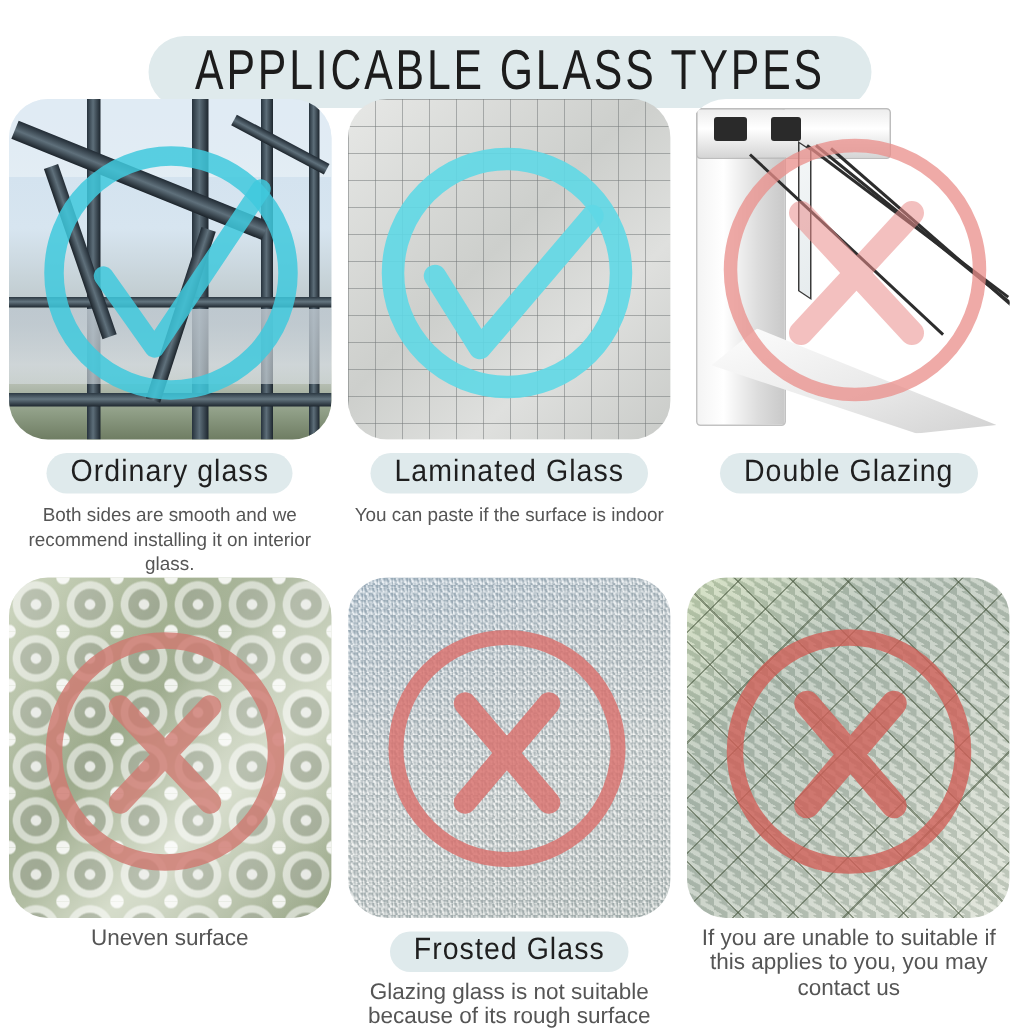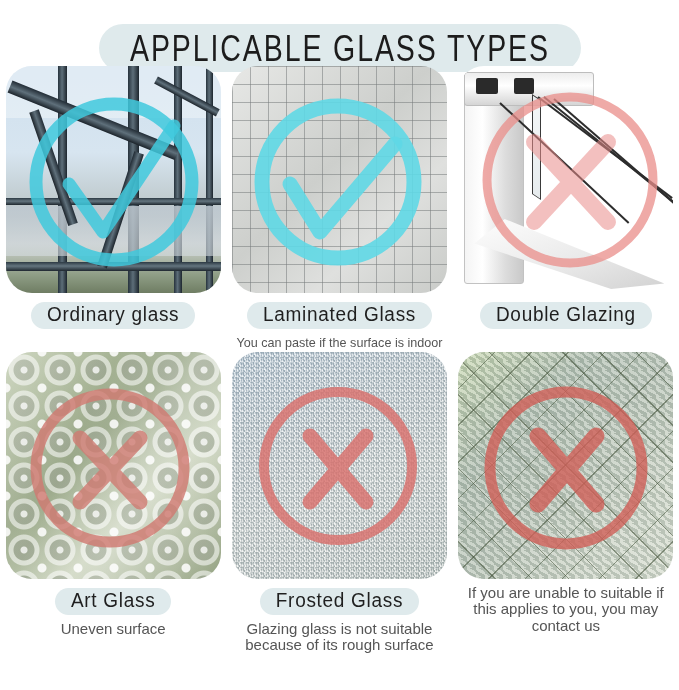--- a/index.html
+++ b/index.html
@@ -237,20 +237,21 @@
       <div class="mark">
         <svg viewBox="0 0 215 227" preserveAspectRatio="none" aria-hidden="true">
           <circle cx="108" cy="116" r="78" fill="none" stroke="#3fc9dd" stroke-width="13" opacity="0.85"></circle>
           <path d="M63 118 L97 166 L168 60" fill="none" stroke="#3fc9dd" stroke-width="13" stroke-linecap="round" stroke-linejoin="round" opacity="0.85"></path>
         </svg>
       </div>
     </div>
     <div class="label-pill">
       <span class="label-text">Ordinary glass</span>
     </div>
+    <div class="desc">Both sides are smooth and we recommend installing it on interior glass.</div>
   </div>
 
   <div class="cell">
     <div class="tile t-laminated">
       <div class="mark">
         <svg viewBox="0 0 215 227" preserveAspectRatio="none" aria-hidden="true">
           <circle cx="106" cy="116" r="76" fill="none" stroke="#5fd8e6" stroke-width="15" opacity="0.9"></circle>
           <path d="M58 118 L88 166 L163 78" fill="none" stroke="#5fd8e6" stroke-width="15" stroke-linecap="round" stroke-linejoin="round" opacity="0.9"></path>
         </svg>
       </div>
@@ -288,23 +289,20 @@
   <div class="cell row-2">
     <div class="tile t-art">
       <div class="sheen"></div>
       <div class="mark">
         <svg viewBox="0 0 215 227" preserveAspectRatio="none" aria-hidden="true">
           <circle cx="104" cy="116" r="74" fill="none" stroke="#cf7a72" stroke-width="11" opacity="0.82"></circle>
           <path d="M74 86 L134 150 M134 86 L74 150" fill="none" stroke="#cf7a72" stroke-width="15" stroke-linecap="round" opacity="0.80"></path>
         </svg>
       </div>
     </div>
-    <div class="label-pill">
-      <span class="label-text">Art Glass</span>
-    </div>
     <div class="desc">Uneven surface</div>
   </div>
 
   <div class="cell row-2">
     <div class="tile t-frosted">
       <div class="mark">
         <svg viewBox="0 0 215 227" preserveAspectRatio="none" aria-hidden="true">
           <circle cx="106" cy="114" r="74" fill="none" stroke="#d9706c" stroke-width="10" opacity="0.82"></circle>
           <path d="M78 84 L134 150 M134 84 L78 150" fill="none" stroke="#d9706c" stroke-width="15" stroke-linecap="round" opacity="0.82"></path>
         </svg>

